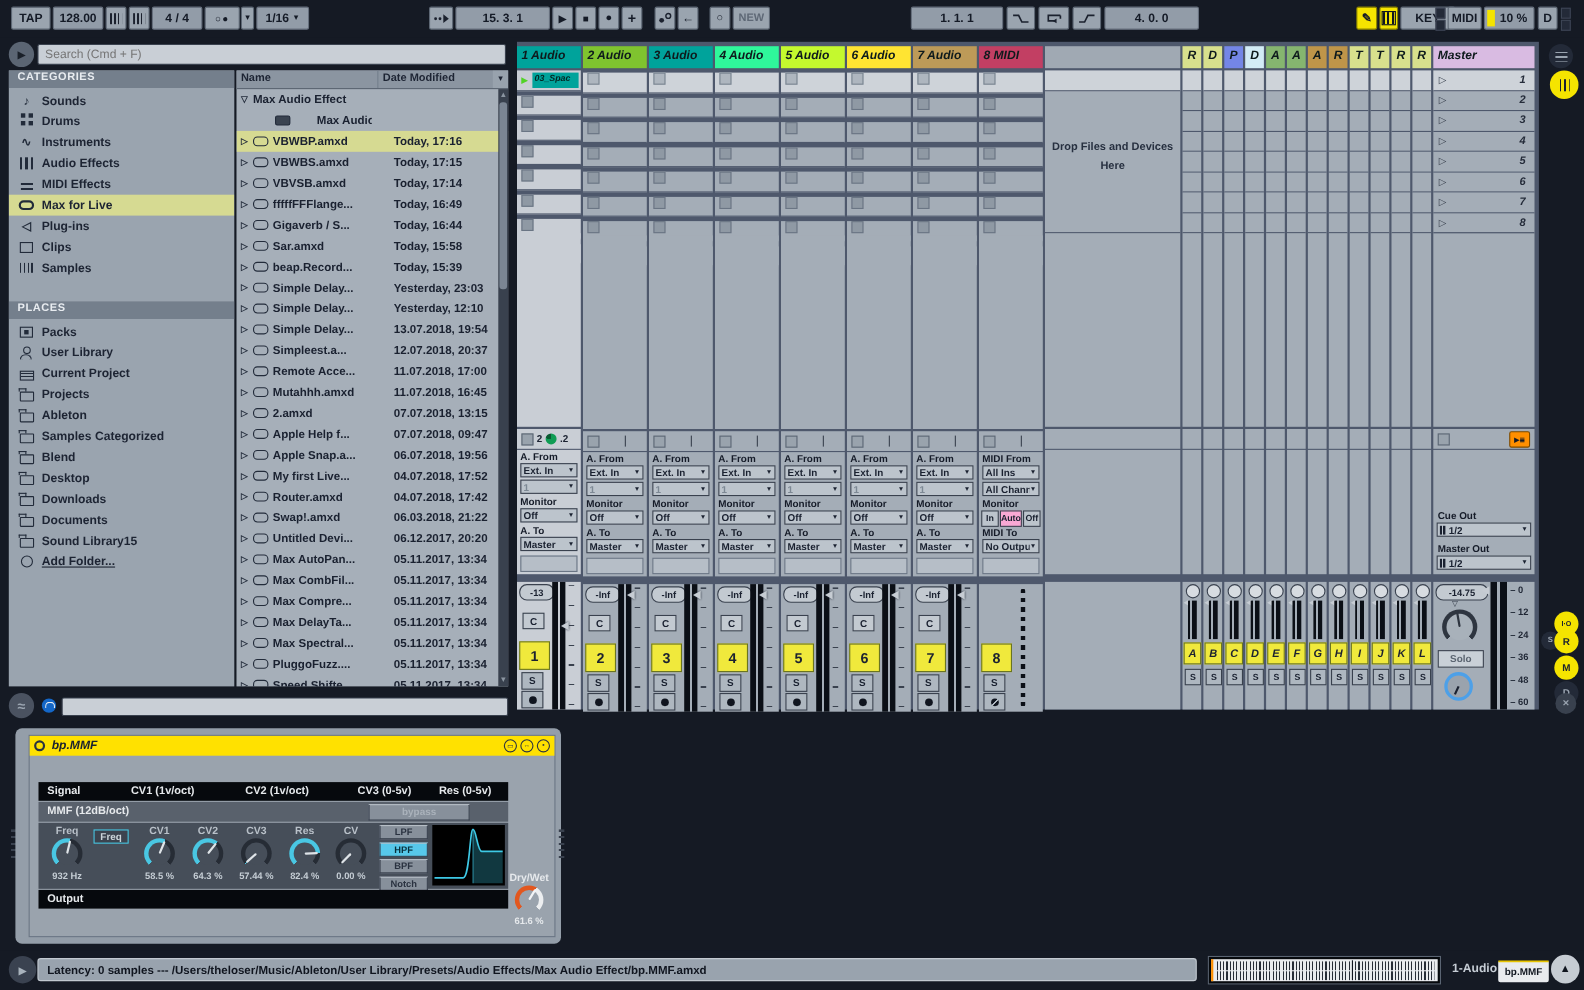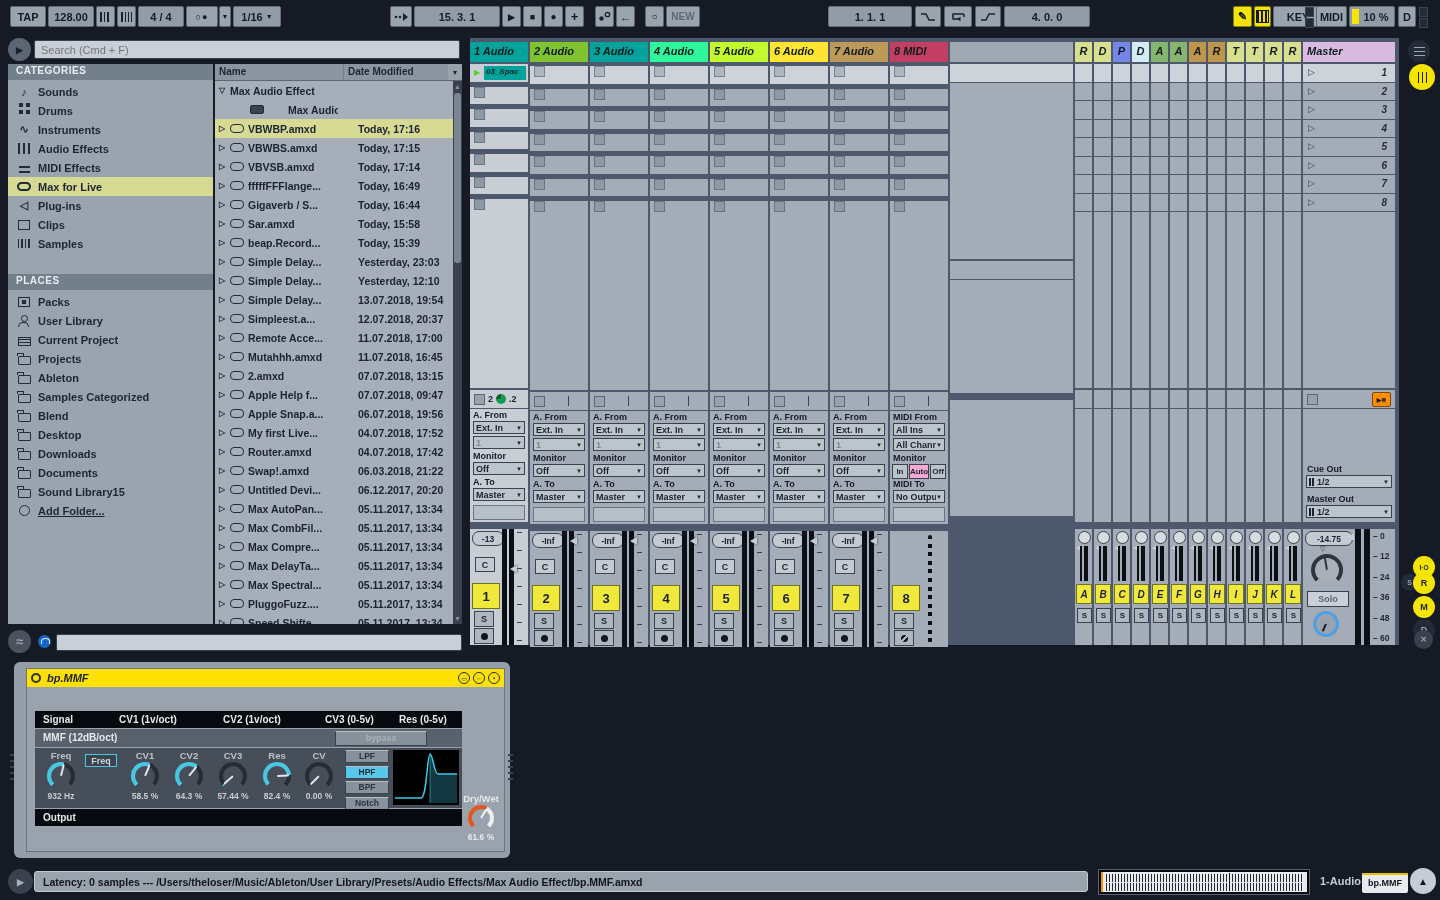--- a/index.html
+++ b/index.html
@@ -1132,20 +1132,24 @@
             <span class="dots"></span>
             <span class="num">8</span>
             <span class="sbtn">S</span>
             <span class="abtn midiarm"></span>
           </div>
         </div>
         <div class="col" style="width: 123px;">
           <div class="thead plain"></div>
           <div>
             <div class="slotrow hl"></div>
+            <div class="dropbody">
+              <div>Drop Files and Devices</div>
+              <div>Here</div>
+            </div>
           </div>
           <div class="filler"></div>
           <div class="stoprow"></div>
           <div class="io"></div>
           <div class="zgap"></div>
           <div class="mixer"></div>
         </div>
         <div class="col" style="width: 17px;">
           <div class="thead" style="background: rgb(216, 224, 141); text-align: center; padding: 3px 0px 0px;">R</div>
           <div class="rows">

